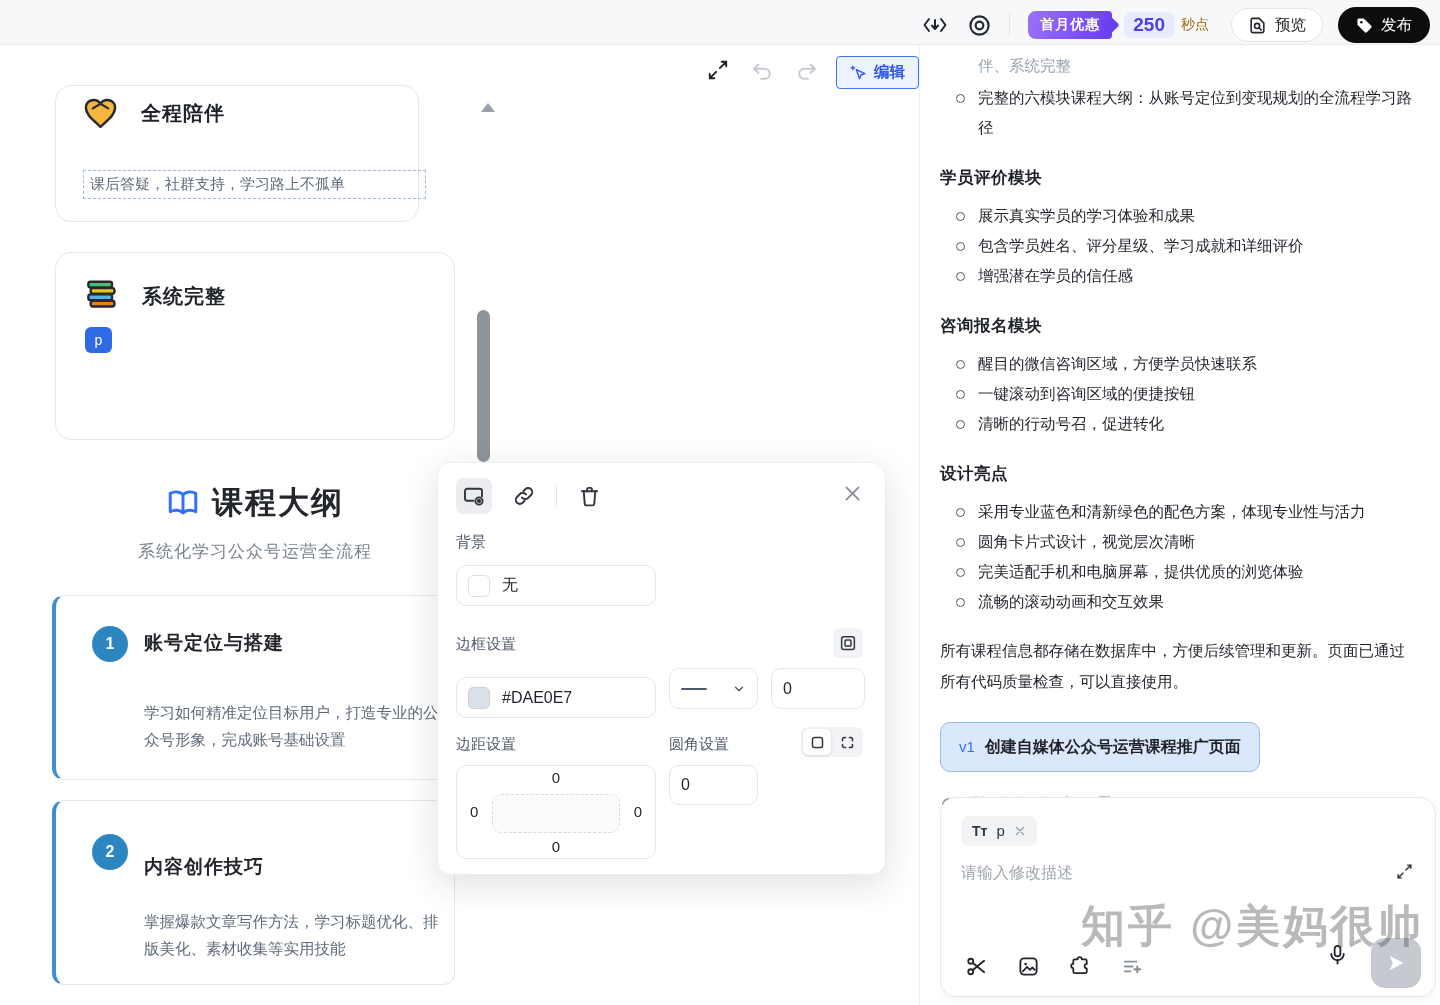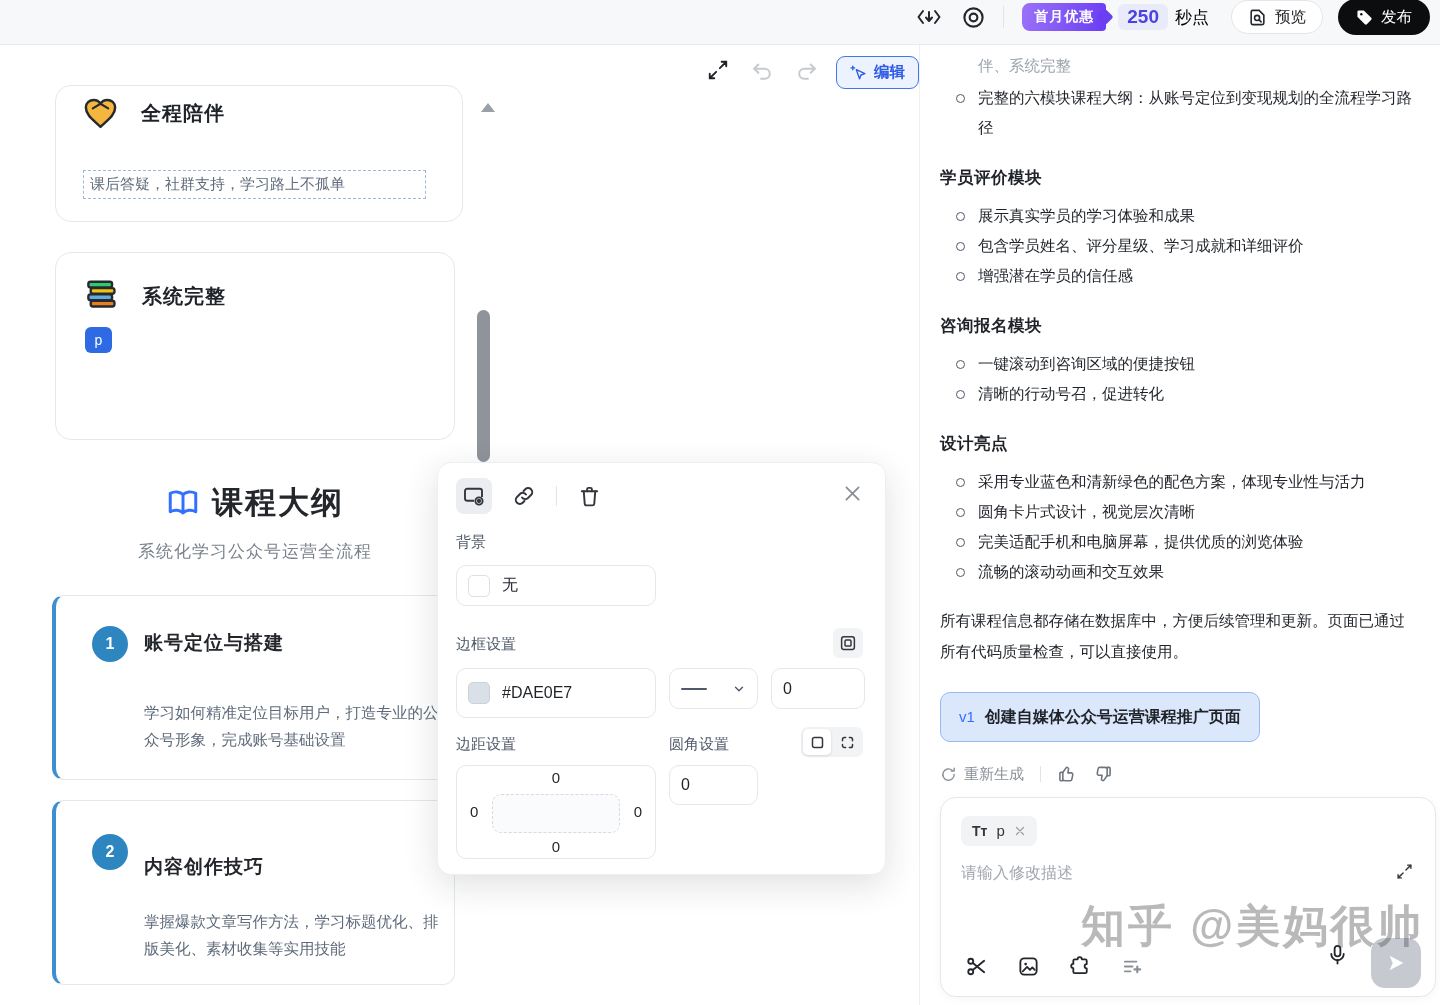--- a/index.html
+++ b/index.html
@@ -3,52 +3,52 @@
 <meta charset="utf-8">
 <style>
   * { margin:0; padding:0; box-sizing:border-box; }
   html,body { width:1440px; height:1005px; overflow:hidden; background:#fff; }
   body { font-family:"Liberation Sans","DejaVu Sans",sans-serif; color:#1F2329; }
   .stage { position:relative; width:1440px; height:1005px; background:#fff; }
 
   
   .topbar { position:absolute; left:0; top:0; width:1440px; height:45px;
             background:#F7F8FA; border-bottom:1px solid #E9EBEE; }
-  .tb-right { position:absolute; right:10px; top:0; height:34px; display:flex; align-items:center; }
+  .tb-right { position:absolute; right:10px; top:8px; height:34px; display:flex; align-items:center; }
   .tb-icon { color:#23262B; display:flex; align-items:center; justify-content:center; cursor:pointer; }
   .tb-divider { width:1px; height:22px; background:#E2E4E8; margin:0 18px; }
   .promo-badge { position:relative; background:linear-gradient(100deg,#9A72F7,#6A3CF5);
                  color:#fff; font-size:14px; font-weight:bold; padding:5px 12px;
                  border-radius:8px 4px 4px 8px; letter-spacing:1px; }
   .promo-badge::after { content:""; position:absolute; right:-5px; top:50%;
                  transform:translateY(-50%) rotate(45deg); width:12px; height:12px;
                  background:#6A3FF0; border-radius:2px; z-index:-0; }
   .credits-val { background:#E9EBFB; color:#4C42E3; font-size:19px; font-weight:bold;
                  padding:2px 9px; border-radius:6px; margin:0 7px 0 12px; }
-  .credits-unit { font-size:17px; color:#000000;font-family:Liberation Mono, monospace; }
+  .credits-unit { font-size:14px; color:#a16207;font-family:Liberation Mono, monospace; }
   .btn-preview { display:flex; align-items:center; gap:8px; height:34px; padding:0 16px;
                  background:#fff; border:1px solid #E3E5E9; border-radius:17px;
                  font-size:15.5px; color:#23262B; margin-left:22px; cursor:pointer; }
   .btn-publish { display:flex; align-items:center; gap:8px; height:36px; padding:0 18px;
                  background:#0C0D0F; border:none; border-radius:18px;
                  font-size:15.5px; color:#fff; margin-left:15px; cursor:pointer; }
 
   
   .canvas { position:absolute; left:0; top:45px; width:920px; height:960px;
             background:#fff; border-right:1px solid #EEF0F2; }
   .cv-expand { position:absolute; left:707px; top:14px; color:#1F2329; cursor:pointer; }
   .cv-undo { position:absolute; left:751px; top:15px; color:#C6CAD0; cursor:pointer; }
   .cv-redo { position:absolute; left:796px; top:15px; color:#C6CAD0; cursor:pointer; }
   .btn-edit { position:absolute; left:836px; top:11px; height:33px; padding:0 13px;
               display:flex; align-items:center; gap:7px; background:#EDF3FE;
-              border:1.5px solid #4077E6; border-radius:9px; color:#2E5BE6;
+              border:1.5px solid #4077E6; border-radius:4px; color:#2E5BE6;
               font-size:15.5px; font-weight:bold; cursor:pointer; }
 
   .card { position:absolute; background:#fff; border:1px solid #E4E8ED; border-radius:16px; }
-  .card1 { left:55px; top:40px; width:408px; height:137px; }
+  .card1 { left:55px; top:40px; width:364px; height:137px; }
   .card2 { left:55px; top:207px; width:400px; height:188px; }
   .f-row { position:absolute; left:26px; display:flex; align-items:center; gap:22px; }
   .f-title { font-size:20px; font-weight:bold; color:#1F2329; letter-spacing:1px; }
   .dash-box { position:absolute; left:27px; width:343px; height:29px;
               border:1px dashed #9FB6D6; display:flex; align-items:center;
               padding:0 6px; font-size:15px; color:#5F6B7A; }
   .p-badge { position:absolute; left:29px; top:74px; width:27px; height:26px;
              background:#2D6AE3; color:#fff; border-radius:6px; font-size:14px;
              display:flex; align-items:center; justify-content:center; }
   .sel-box { position:absolute; left:27px; top:110px; width:343px; height:51px;
@@ -324,21 +324,21 @@
         <span>无</span>
       </div>
 
       <span class="pop-label" style="left:18px;top:172px">边框设置</span>
       <span class="icon-btn-sq" style="right:22px;top:165px">
         <svg width="18" height="18" viewBox="0 0 24 24" fill="none" stroke="currentColor" stroke-width="2">
           <rect x="3.5" y="3.5" width="17" height="17" rx="3"></rect>
             <rect x="8" y="8" width="8" height="8" rx="1.5"></rect>
         </svg>
       </span>
-      <div class="pop-input" style="left:18px;top:205px;width:200px;height:50px">
+      <div class="pop-input" style="left:18px;top:214px;width:200px;height:41px">
         <span class="swatch" style="background:#DAE0E7;border-color:#CBD2DA"></span>
         <span>#DAE0E7</span>
       </div>
       <div class="pop-input" style="left:231px;top:205px;width:89px;height:41px;justify-content:space-between">
         <span style="display:flex">
           <svg width="26" height="4" viewBox="0 0 26 4">
               <path d="M1 2 h24" stroke="#4E5969" stroke-width="2" stroke-linecap="round"></path>
             </svg>
         </span>
         <span style="display:flex">
@@ -391,20 +391,21 @@
 
     <div class="a-head">学员评价模块</div>
     <ul class="a-list">
       <li>展示真实学员的学习体验和成果</li>
       <li>包含学员姓名、评分星级、学习成就和详细评价</li>
       <li>增强潜在学员的信任感</li>
     </ul>
 
     <div class="a-head">咨询报名模块</div>
     <ul class="a-list">
+      <li>醒目的微信咨询区域，方便学员快速联系</li>
       <li>一键滚动到咨询区域的便捷按钮</li>
       <li>清晰的行动号召，促进转化</li>
     </ul>
 
     <div class="a-head">设计亮点</div>
     <ul class="a-list">
       <li>采用专业蓝色和清新绿色的配色方案，体现专业性与活力</li>
       <li>圆角卡片式设计，视觉层次清晰</li>
       <li>完美适配手机和电脑屏幕，提供优质的浏览体验</li>
       <li>流畅的滚动动画和交互效果</li>

